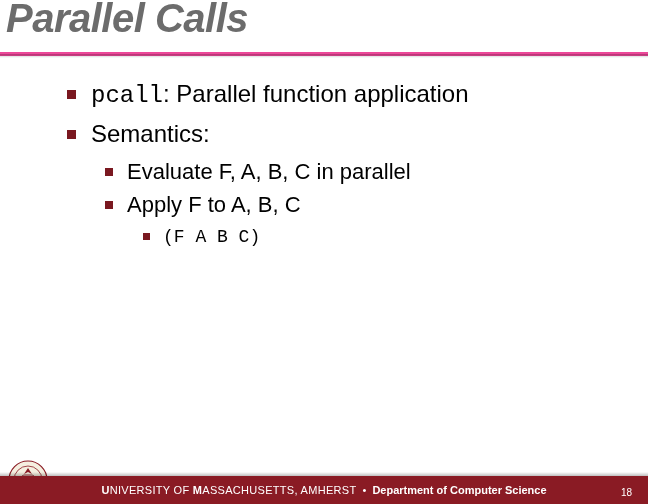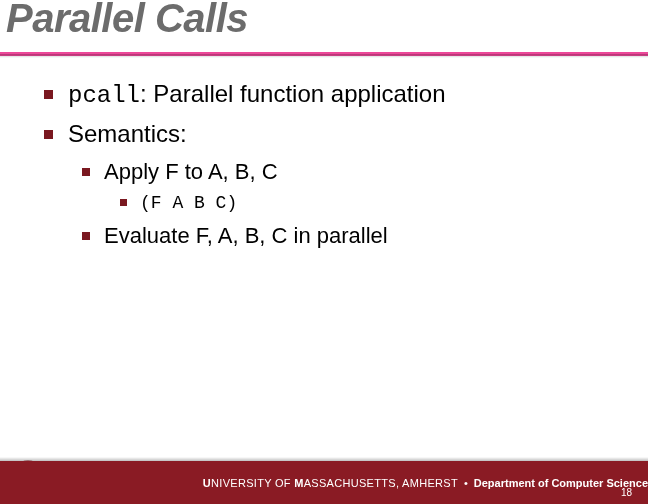--- a/index.html
+++ b/index.html
@@ -45,20 +45,21 @@
     margin: 0;
     padding: 0;
   }
   ul.l1 > li {
     position: relative;
     font-size: 24px;
     color: #000;
     line-height: 1.35;
     margin-bottom: 6px;
     padding-left: 0;
+    margin-left: 23px;
   }
   ul.l1 > li::before {
     content: "";
     position: absolute;
     left: -24px;
     top: 12px;
     width: 9px;
     height: 9px;
     background: #7a1820;
   }
@@ -105,25 +106,25 @@
     background: #7a1820;
   }
   .code {
     font-family: "Courier New", Courier, monospace;
   }
   .footer {
     position: absolute;
     left: 0;
     right: 0;
     bottom: 0;
-    height: 43px;
+    height: 28px;
     background: #8a1b24;
     display: flex;
     align-items: center;
-    justify-content: flex-end;
+    justify-content: center;
     box-sizing: border-box;
   }
   .footer::before {
     content: "";
     position: absolute;
     left: 0; right: 0;
     top: -4px;
     height: 4px;
     background: linear-gradient(to bottom, rgba(0,0,0,0), rgba(0,0,0,0.25));
   }
@@ -159,29 +160,29 @@
 </div>
 
 <div class="content">
   <ul class="l1">
     <li>
       <span class="code">pcall</span><span>: Parallel function application</span>
     </li>
     <li>
       <span>Semantics:</span>
       <ul class="l2">
+        <li>Evaluate F, A, B, C in parallel</li>
         <li>
           <span>Apply F to A, B, C</span>
           <ul class="l3">
             <li>
               <span class="code">(F A B C)</span>
             </li>
           </ul>
         </li>
-        <li>Evaluate F, A, B, C in parallel</li>
       </ul>
     </li>
   </ul>
 </div>
 
 <div class="seal">
   <svg width="40" height="40" viewBox="0 0 40 40">
     <circle cx="20" cy="20" r="19" fill="#f5efe0" stroke="#8a1b24" stroke-width="1.2"></circle>
     <circle cx="20" cy="20" r="14" fill="none" stroke="#8a1b24" stroke-width="0.8"></circle>
     <path d="M20 8 L24 14 L20 12 L16 14 Z" fill="#8a1b24"></path>

